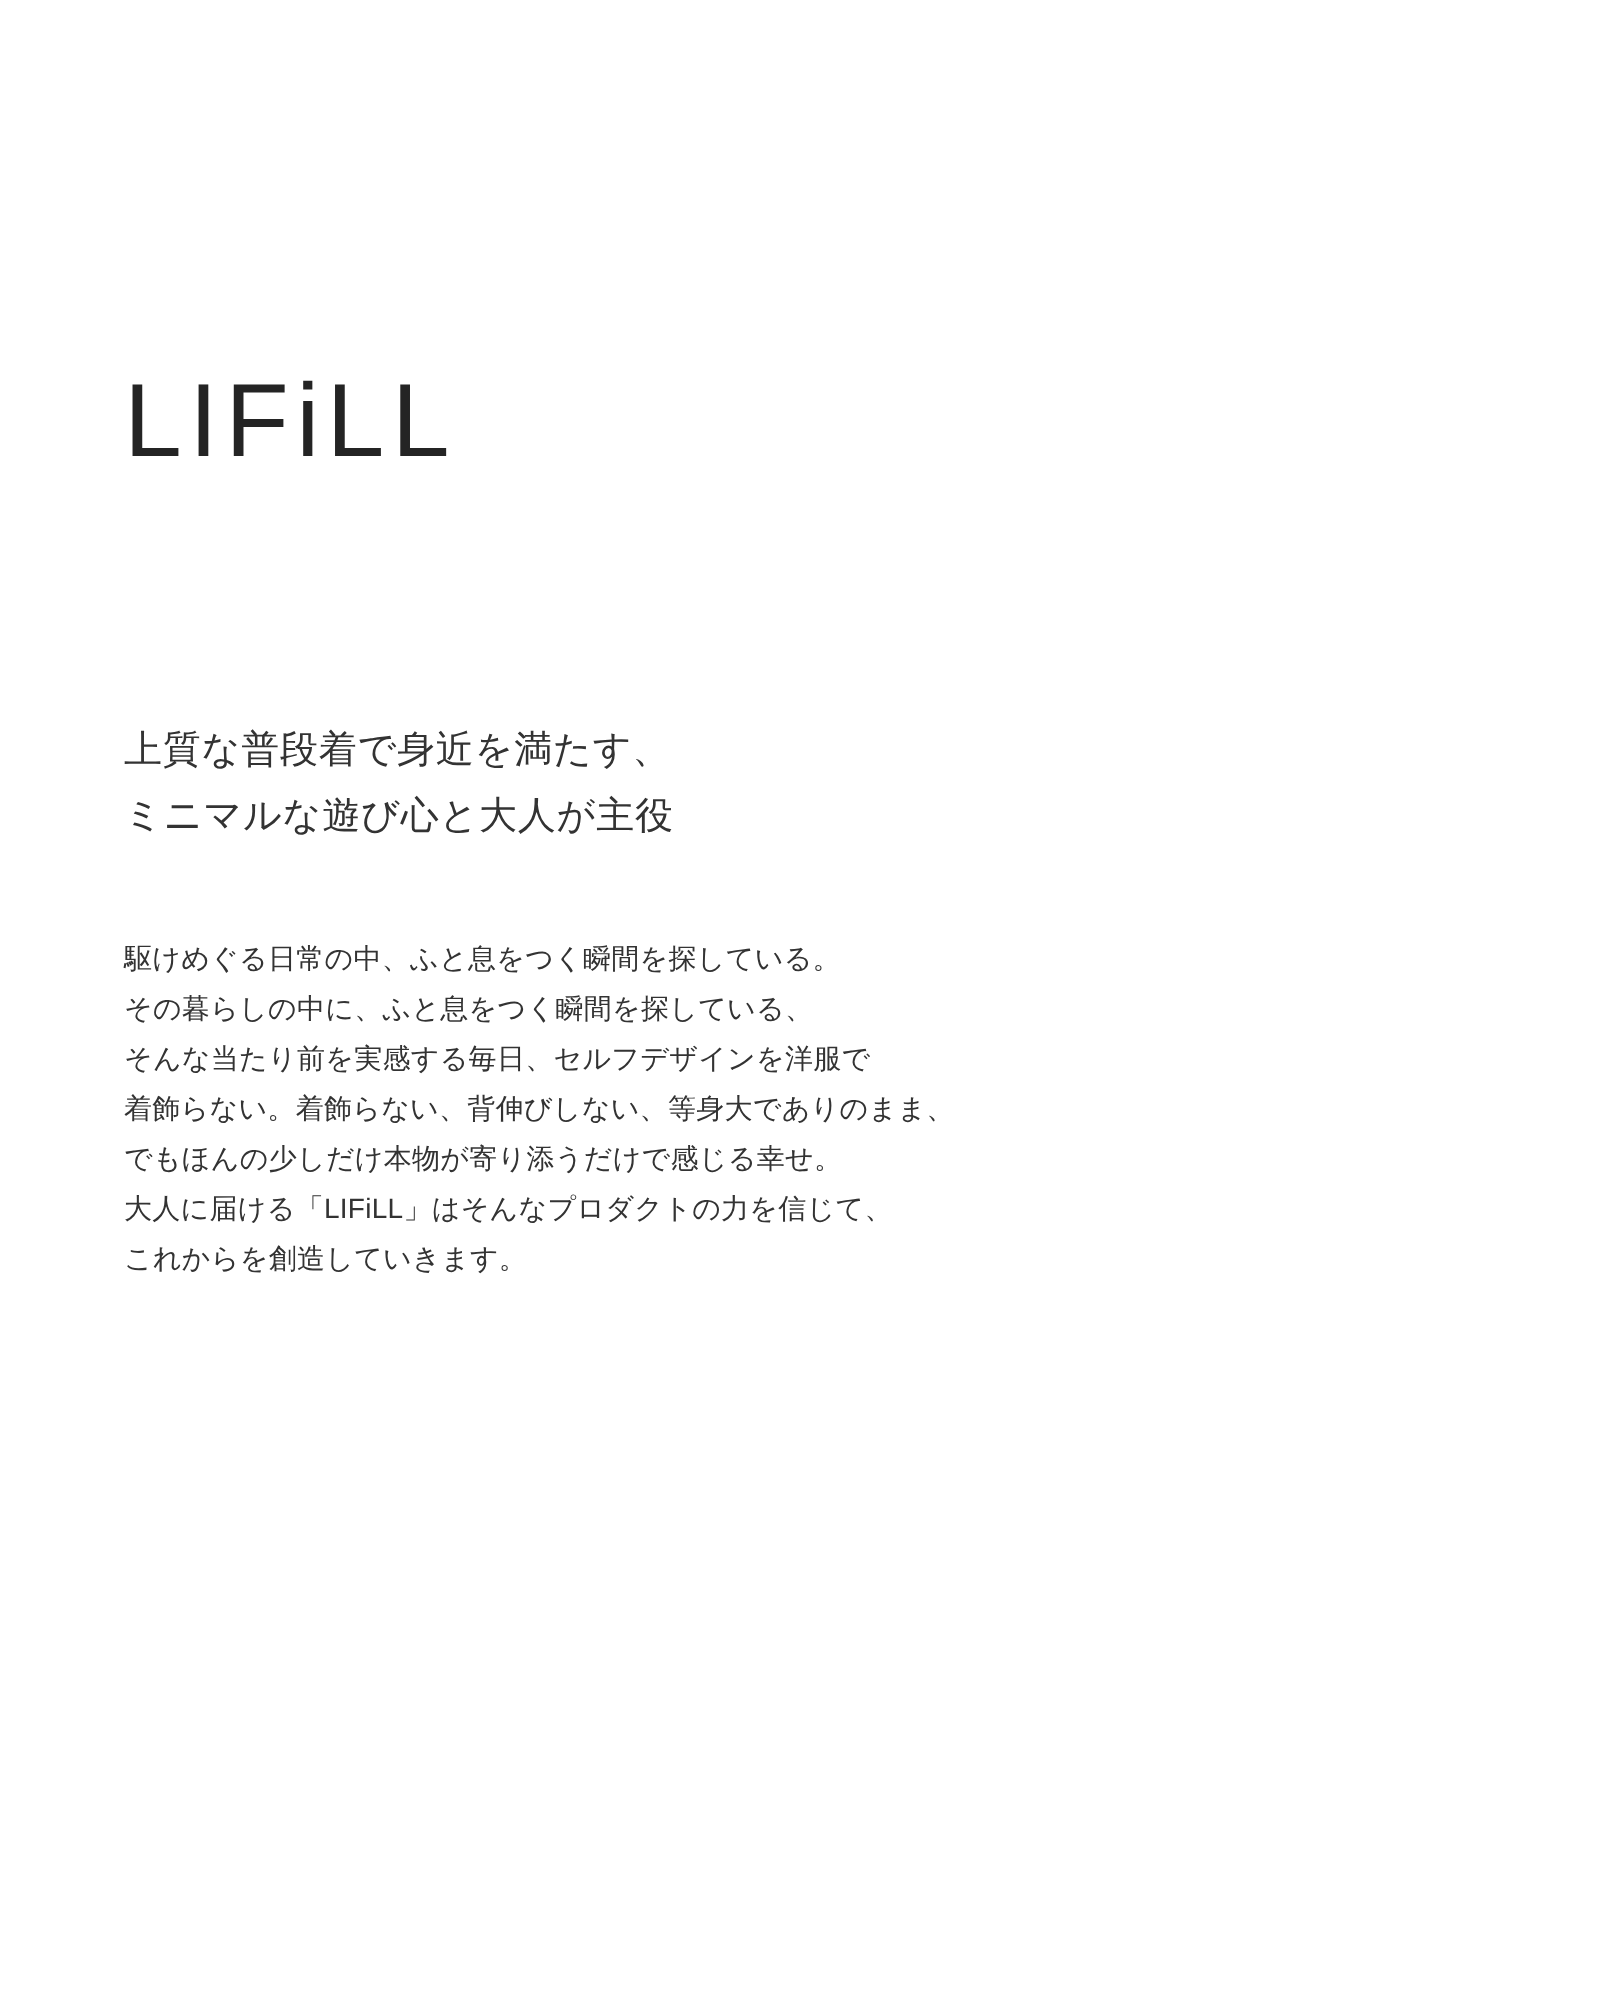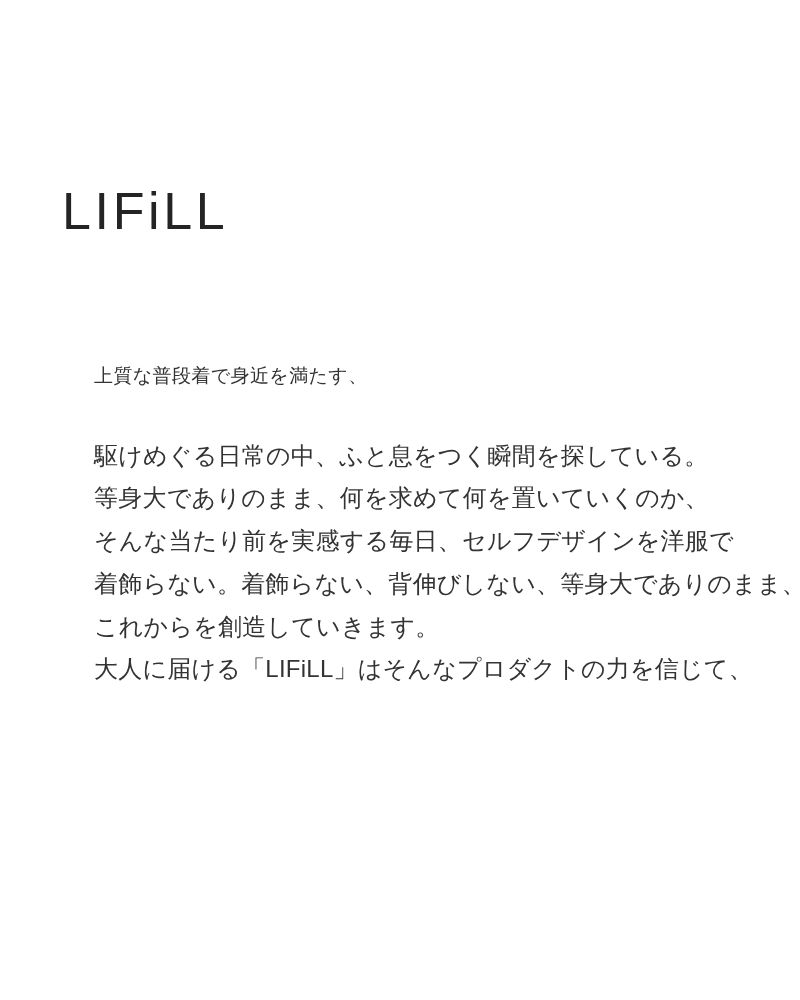--- a/index.html
+++ b/index.html
@@ -38,64 +38,65 @@
   .brand .lower {
     text-transform: none;
   }
 
   
   .copy {
     position: absolute;
     left: 62px;
     top: 360px;
     width: 690px;
-    margin-left: 32px;
   }
 
   .tagline {
     font-size: 19px;
     line-height: 1.72;
     color: #333333;
     letter-spacing: 0.02em;
     margin: 0 0 42px 0;
   }
 
   .tagline .line,
   .body-copy .line {
     display: block;
     white-space: nowrap;
   }
 
   .body-copy {
-    font-size: 24px;
+    font-size: 14px;
     line-height: 1.78;
     color: #333333;
     letter-spacing: 0.01em;
     margin: 0;
   }
 </style>
 </head>
 <body>
 
 <div class="page">
 
   <div class="brand">
     <span>LIF</span><span class="lower">i</span><span>LL</span>
   </div>
 
   <div class="copy">
 
     <p class="tagline">
       <span class="line">上質な普段着で身近を満たす、</span>
+      <span class="line">ミニマルな遊び心と大人が主役</span>
     </p>
 
     <p class="body-copy">
       <span class="line">駆けめぐる日常の中、ふと息をつく瞬間を探している。</span>
-      <span class="line">等身大でありのまま、何を求めて何を置いていくのか、</span>
+      <span class="line">その暮らしの中に、ふと息をつく瞬間を探している、</span>
       <span class="line">そんな当たり前を実感する毎日、セルフデザインを洋服で</span>
       <span class="line">着飾らない。着飾らない、背伸びしない、等身大でありのまま、</span>
+      <span class="line">でもほんの少しだけ本物が寄り添うだけで感じる幸せ。</span>
+      <span class="line">大人に届ける「LIFiLL」はそんなプロダクトの力を信じて、</span>
       <span class="line">これからを創造していきます。</span>
-      <span class="line">大人に届ける「LIFiLL」はそんなプロダクトの力を信じて、</span>
     </p>
 
   </div>
 
 </div>
 
 </body></html>

